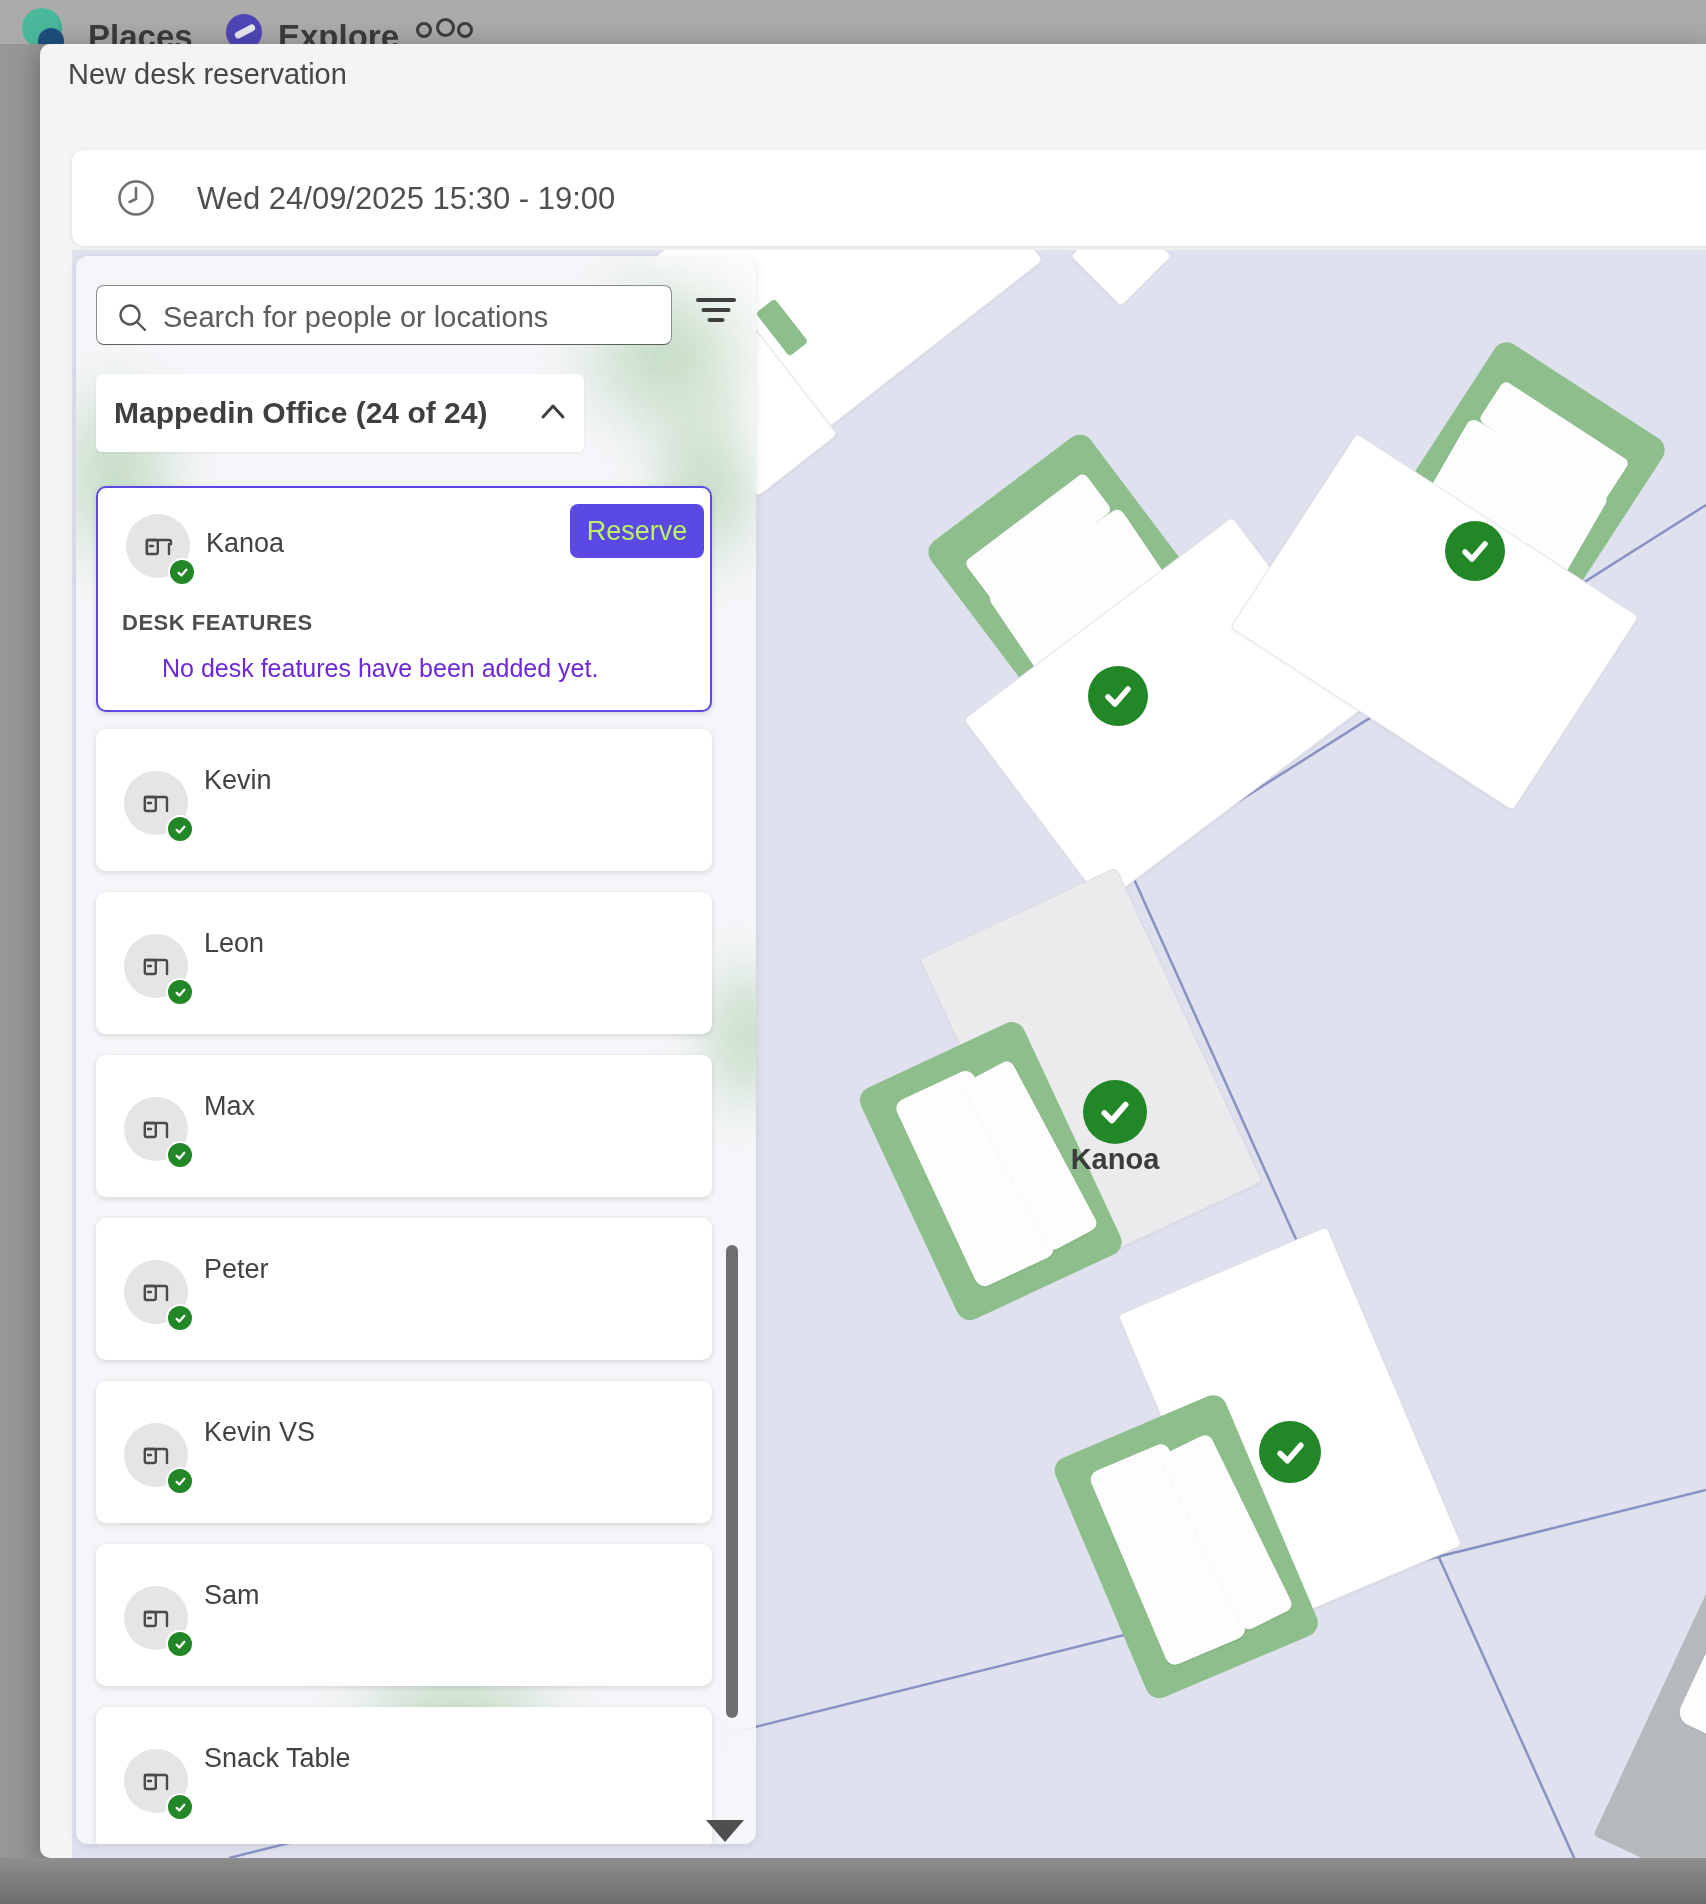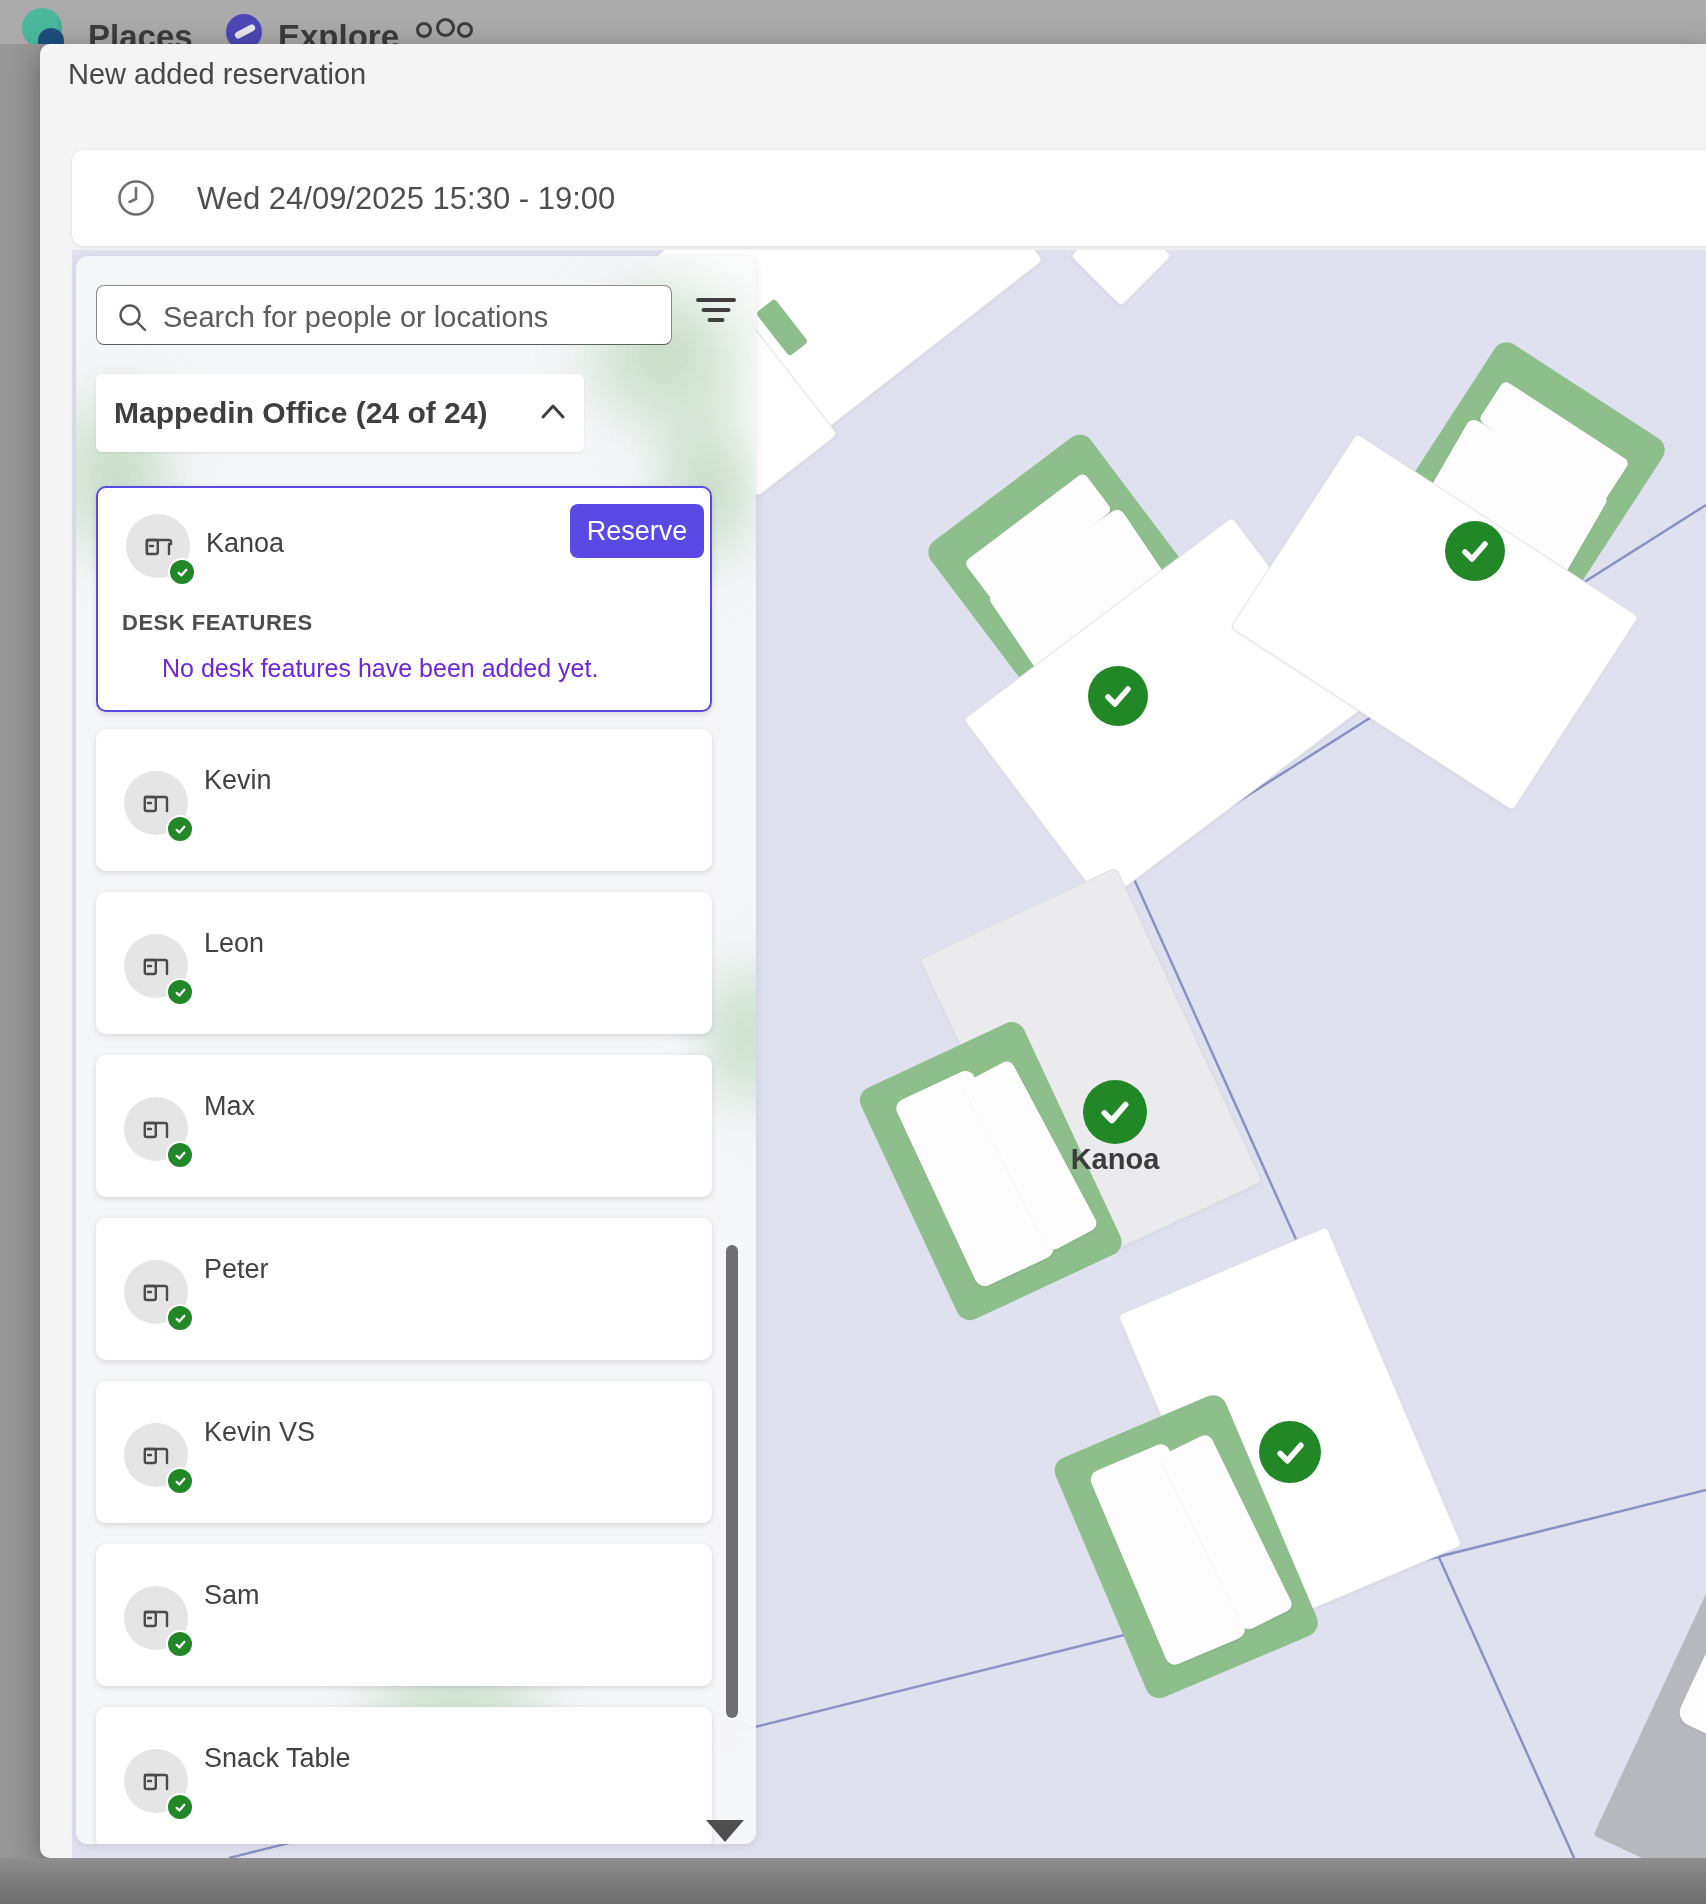--- a/index.html
+++ b/index.html
@@ -51,21 +51,21 @@
   .group-header{position:absolute;left:20px;top:118px;width:488px;height:78px;background:#fff;border-radius:6px;box-shadow:0 1px 3px rgba(0,0,0,.08);cursor:pointer;}
   .group-header-label{position:absolute;left:18px;top:22px;font-size:30px;font-weight:600;color:#3f3f3f;}
   .chevron-up-icon{position:absolute;right:18px;top:28px;}
   
   .desk-card{position:absolute;left:20px;width:616px;height:142px;background:#fff;border-radius:10px;
     box-shadow:0 2px 6px rgba(0,0,0,.13);cursor:pointer;box-sizing:border-box;}
   .desk-card.selected{height:226px;border:2px solid #5a49e5;}
   .avatar{position:absolute;left:28px;width:64px;height:64px;border-radius:50%;background:#e5e5e6;display:flex;align-items:center;justify-content:center;}
   .avatar-badge{position:absolute;left:42px;top:44px;width:24px;height:24px;border-radius:50%;background:#228726;border:2.5px solid #fff;display:flex;align-items:center;justify-content:center;}
   .desk-name{position:absolute;left:108px;font-size:27px;color:#424242;}
-  .reserve-btn{position:absolute;left:472px;top:16px;width:134px;height:54px;background:#5a49e5;color:#ffffff;border:none;border-radius:8px;
+  .reserve-btn{position:absolute;left:472px;top:16px;width:134px;height:54px;background:#5a49e5;color:#bef264;border:none;border-radius:8px;
     font-size:27px;font-family:"Liberation Sans",sans-serif;cursor:pointer;}
   .features-heading{position:absolute;left:24px;top:122px;font-size:22px;font-weight:700;letter-spacing:.5px;color:#4d4d4d;}
   .features-empty{position:absolute;left:64px;top:166px;font-size:25px;color:#6d28d9;}
   
   .scroll-thumb{position:absolute;left:650px;top:989px;width:12px;height:473px;background:#6f6f6f;border-radius:6px;cursor:pointer;}
   .scroll-down-arrow{position:absolute;left:630px;top:1564px;width:0;height:0;cursor:pointer;
     border-left:19px solid transparent;border-right:19px solid transparent;border-top:22px solid #4f4f4f;}
   
   .bottom-band{position:absolute;left:0;bottom:0;width:1706px;height:46px;background:linear-gradient(#8e8e8e,#6d6d6d);z-index:3;}
 </style>
@@ -79,21 +79,21 @@
   <span class="strip-tab-label" style="left:278px;">Explore</span>
   <span class="people-glyph">
     <span style="left:0;top:6px;width:10px;height:10px;"></span>
     <span style="left:20px;top:2px;width:13px;height:13px;"></span>
     <span style="left:41px;top:6px;width:10px;height:10px;"></span>
   </span>
   <span class="strip-tab-label" style="left:462px;margin-top:24px;">People</span>
 </div>
 
 <div class="modal">
-  <div class="modal-title">New added reservation</div>
+  <div class="modal-title">New desk reservation</div>
 
   <div class="date-bar">
     <svg class="clock-icon" width="40" height="40" viewBox="0 0 40 40">
       <circle cx="20" cy="20" r="16.5" fill="none" stroke="#6f6f6f" stroke-width="2.6"></circle>
       <path d="M20 10 L20 21 L13.5 24" fill="none" stroke="#6f6f6f" stroke-width="2.6" stroke-linecap="round" stroke-linejoin="round"></path>
     </svg>
     <span class="date-text">Wed 24/09/2025 15:30 - 19:00</span>
   </div>
 
   <div class="map">

